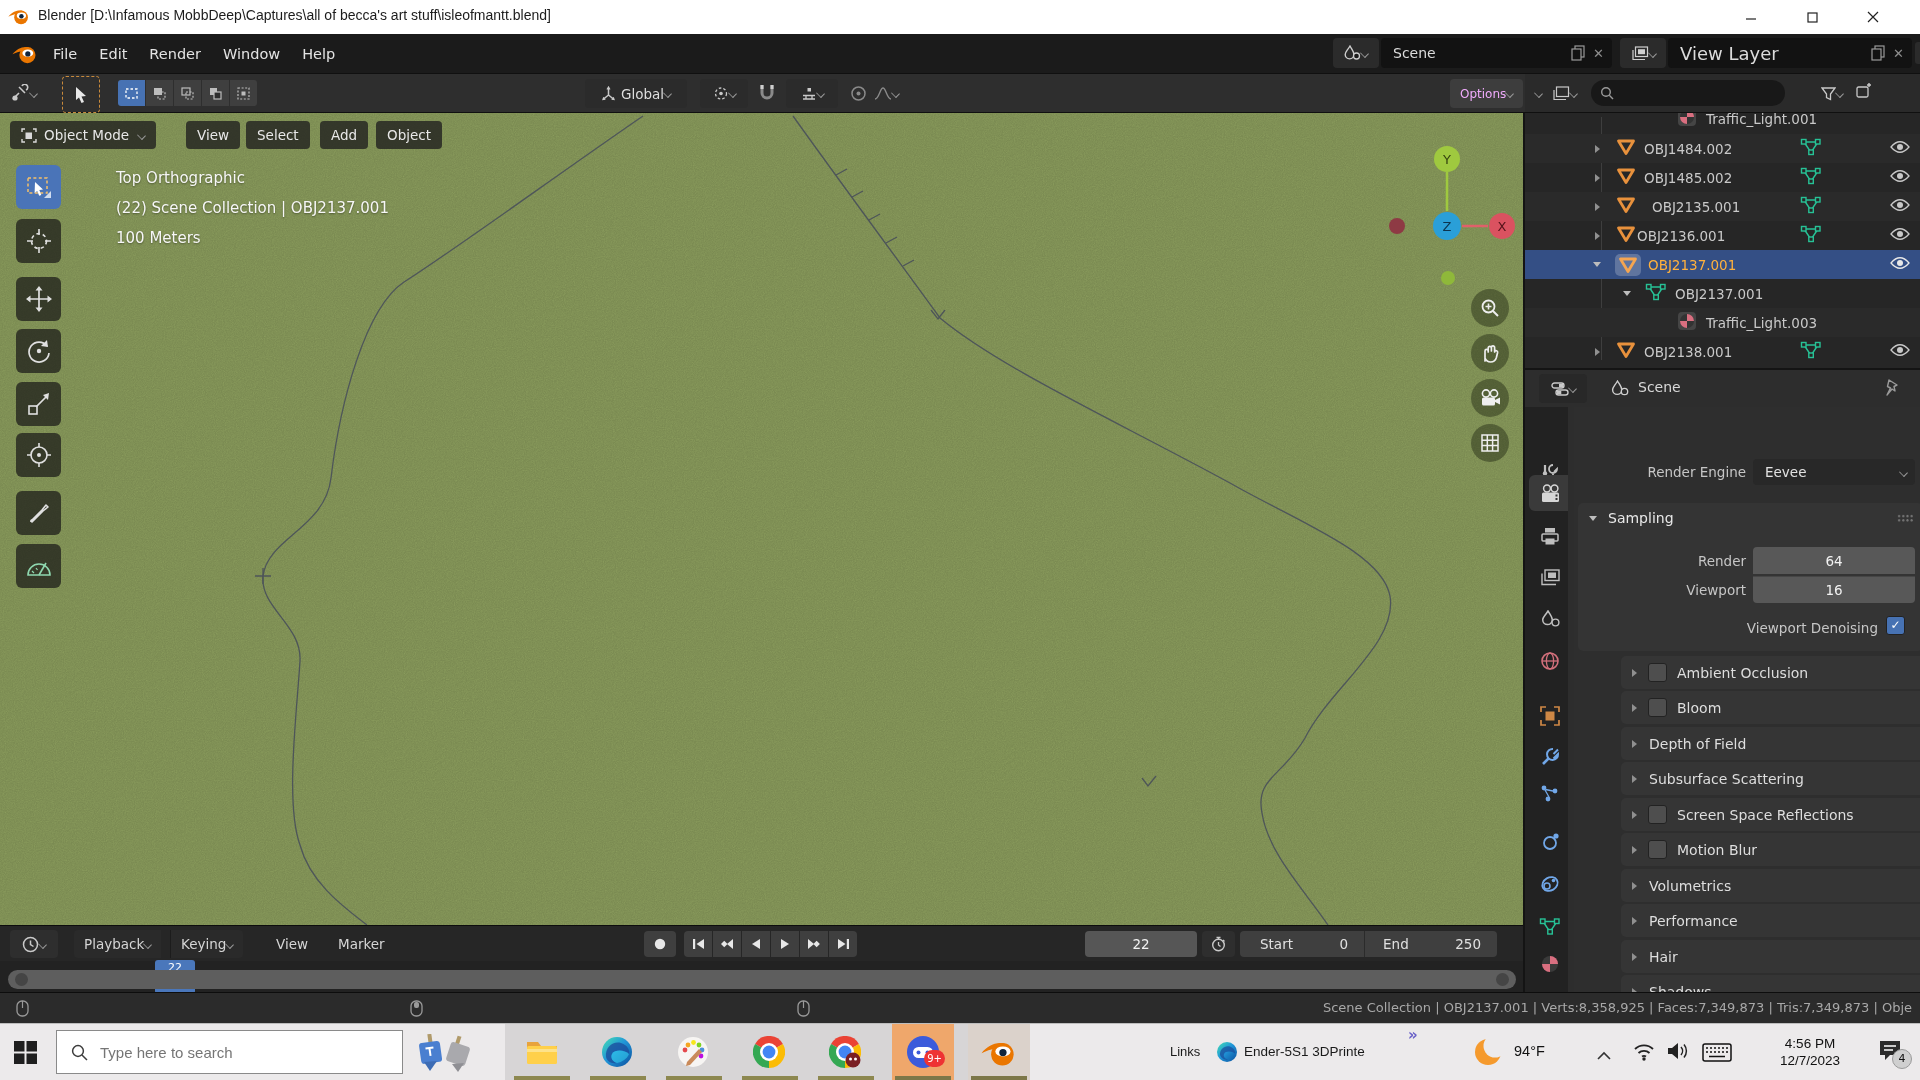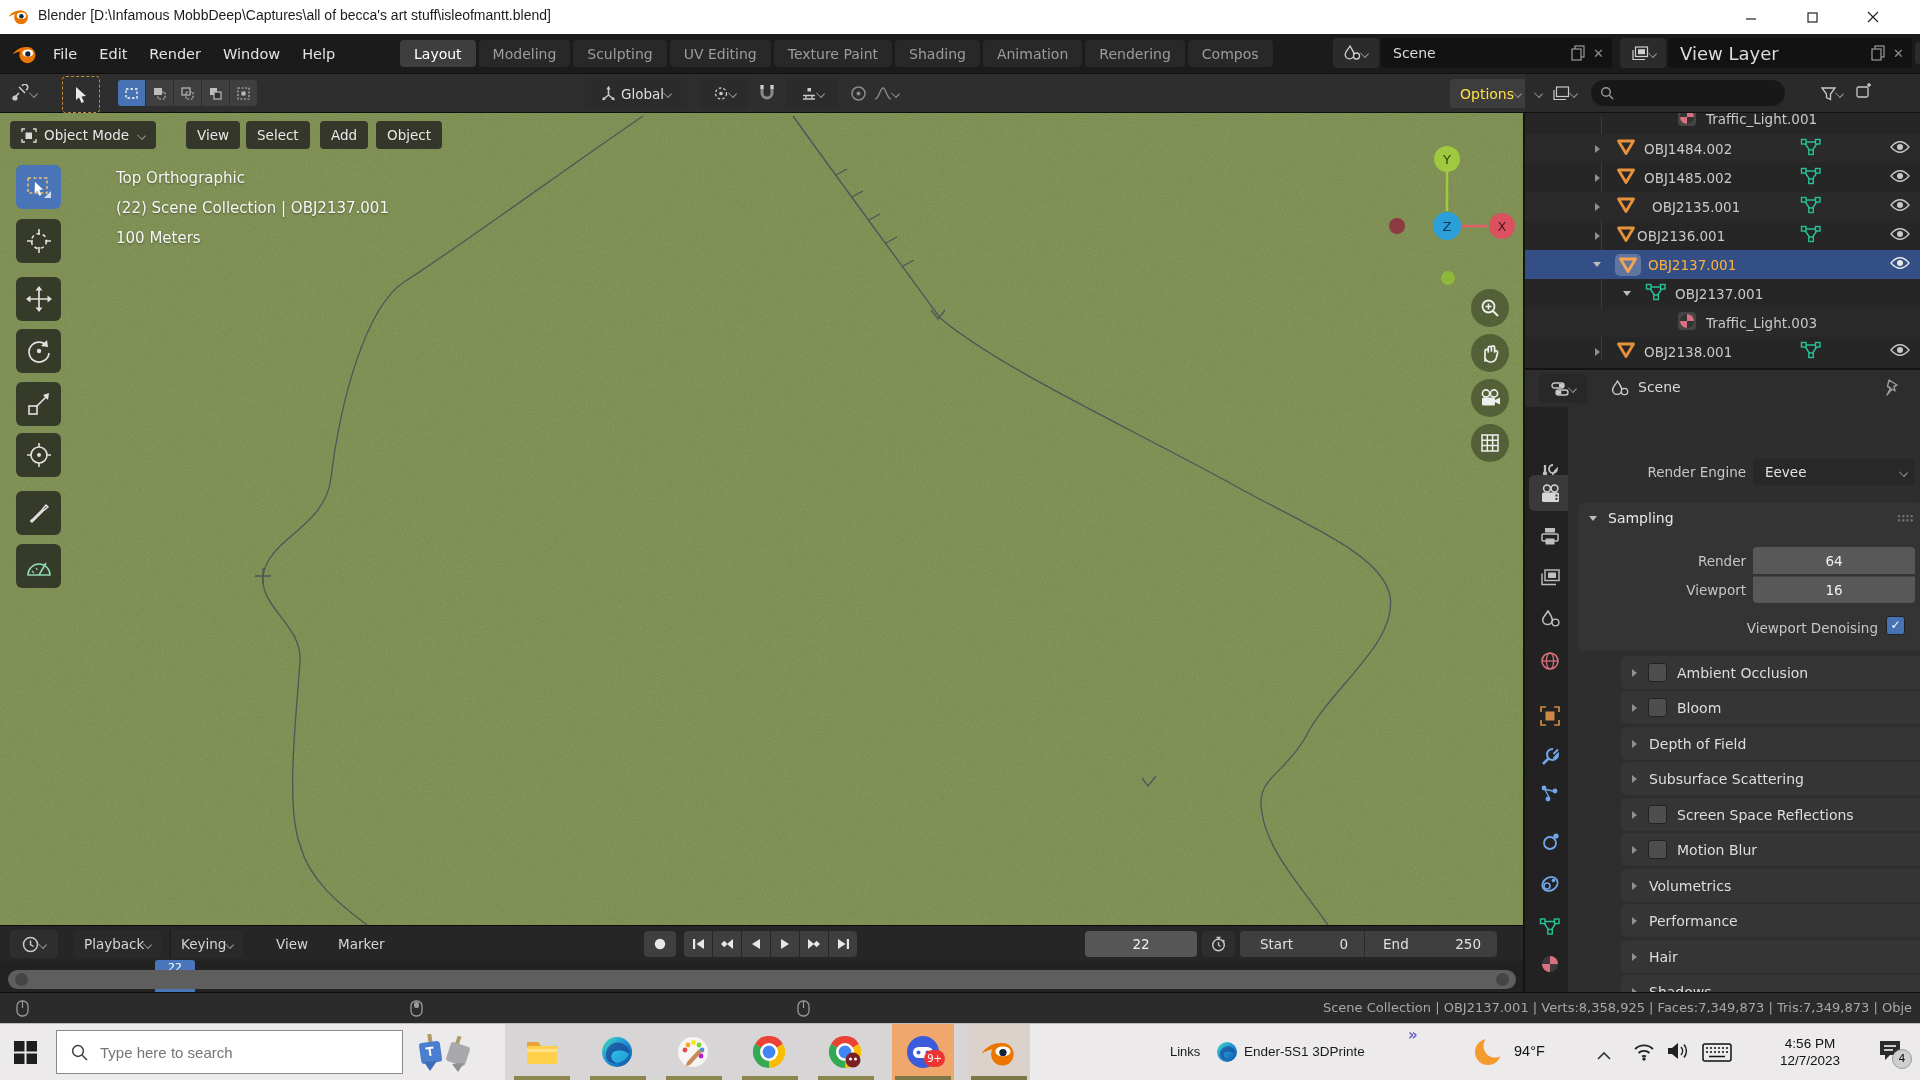--- a/index.html
+++ b/index.html
@@ -89,31 +89,20 @@
       <svg width="26" height="21" viewBox="0 0 64 52">
           <use href="#blogo"></use>
         </svg></span>
     <div class="r fx" style="left:42px;top:0;height:39px">
       <span class="menu">File</span>
       <span class="menu">Edit</span>
       <span class="menu">Render</span>
       <span class="menu">Window</span>
       <span class="menu">Help</span>
     </div>
-    <div class="r fx" style="left:400px;top:6px;width:928px;height:27px;gap:3px;overflow:hidden">
-      <span class="tab on">Layout</span>
-      <span class="tab">Modeling</span>
-      <span class="tab">Sculpting</span>
-      <span class="tab">UV Editing</span>
-      <span class="tab">Texture Paint</span>
-      <span class="tab">Shading</span>
-      <span class="tab">Animation</span>
-      <span class="tab">Rendering</span>
-      <span class="tab">Compos</span>
-    </div>
 
     <div class="r tbtn" style="left:1333px;top:4px;width:46px;height:30px">
       <svg width="17" height="16">
         <path d="M6,1 C9,6 10,7 10,9.5 a4.4,4.4 0 1 1 -8.8,0 C1.2,7 3,6 6,1 Z" fill="none" stroke="#cfcfcf" stroke-width="1.4"></path>
         <circle cx="12.5" cy="11" r="3" fill="#1b1b1b" stroke="#cfcfcf" stroke-width="1.3"></circle>
         </svg>
       <span class="cv"></span>
     </div>
     <div class="r fx" style="left:1381px;top:4px;width:231px;height:30px;background:#121212;border-radius:4px">
       <span style="padding-left:12px;font-size:14px;color:#dcdcdc;flex:1">Scene</span>
@@ -218,21 +207,21 @@
           <circle cx="8.5" cy="8.5" r="6.5" fill="none" stroke="#8a8a8a" stroke-width="1.5"></circle>
           <circle cx="8.5" cy="8.5" r="2" fill="#8a8a8a"></circle>
         </svg></span>
     <div class="r fx" style="left:874px;top:5px;width:46px;height:29px;border-radius:4px">
       <svg width="18" height="15">
         <path d="M1,13 C5,13 6,2 9,2 C12,2 13,13 17,13" fill="none" stroke="#8a8a8a" stroke-width="1.4"></path>
         </svg>
       <span class="cv"></span>
     </div>
     <div class="r fx" style="left:1450px;top:5px;height:29px;background:#3d3d3d;border-radius:4px;padding:0 10px">
-      <span style="font-size:14px;color:#fde047">Options</span>
+      <span style="font-size:12px;color:#f0abfc">Options</span>
       <span class="cv"></span>
     </div>
   </div>
 
   <div class="r fx" style="left:1525px;top:73px;width:395px;height:40px;background:#2a2a2a;border-top:1px solid #101010;border-bottom:1px solid #101010;box-sizing:border-box">
     <span class="cv" style="margin-left:10px"></span>
     <span class="fx" style="margin-left:10px">
       <svg width="18" height="15">
         <rect x="4.5" y="1" width="12" height="9.5" fill="none" stroke="#c9c9c9" stroke-width="1.2"></rect>
         <path d="M2,4 v9.5 h12" fill="none" stroke="#c9c9c9" stroke-width="1.2"></path>

